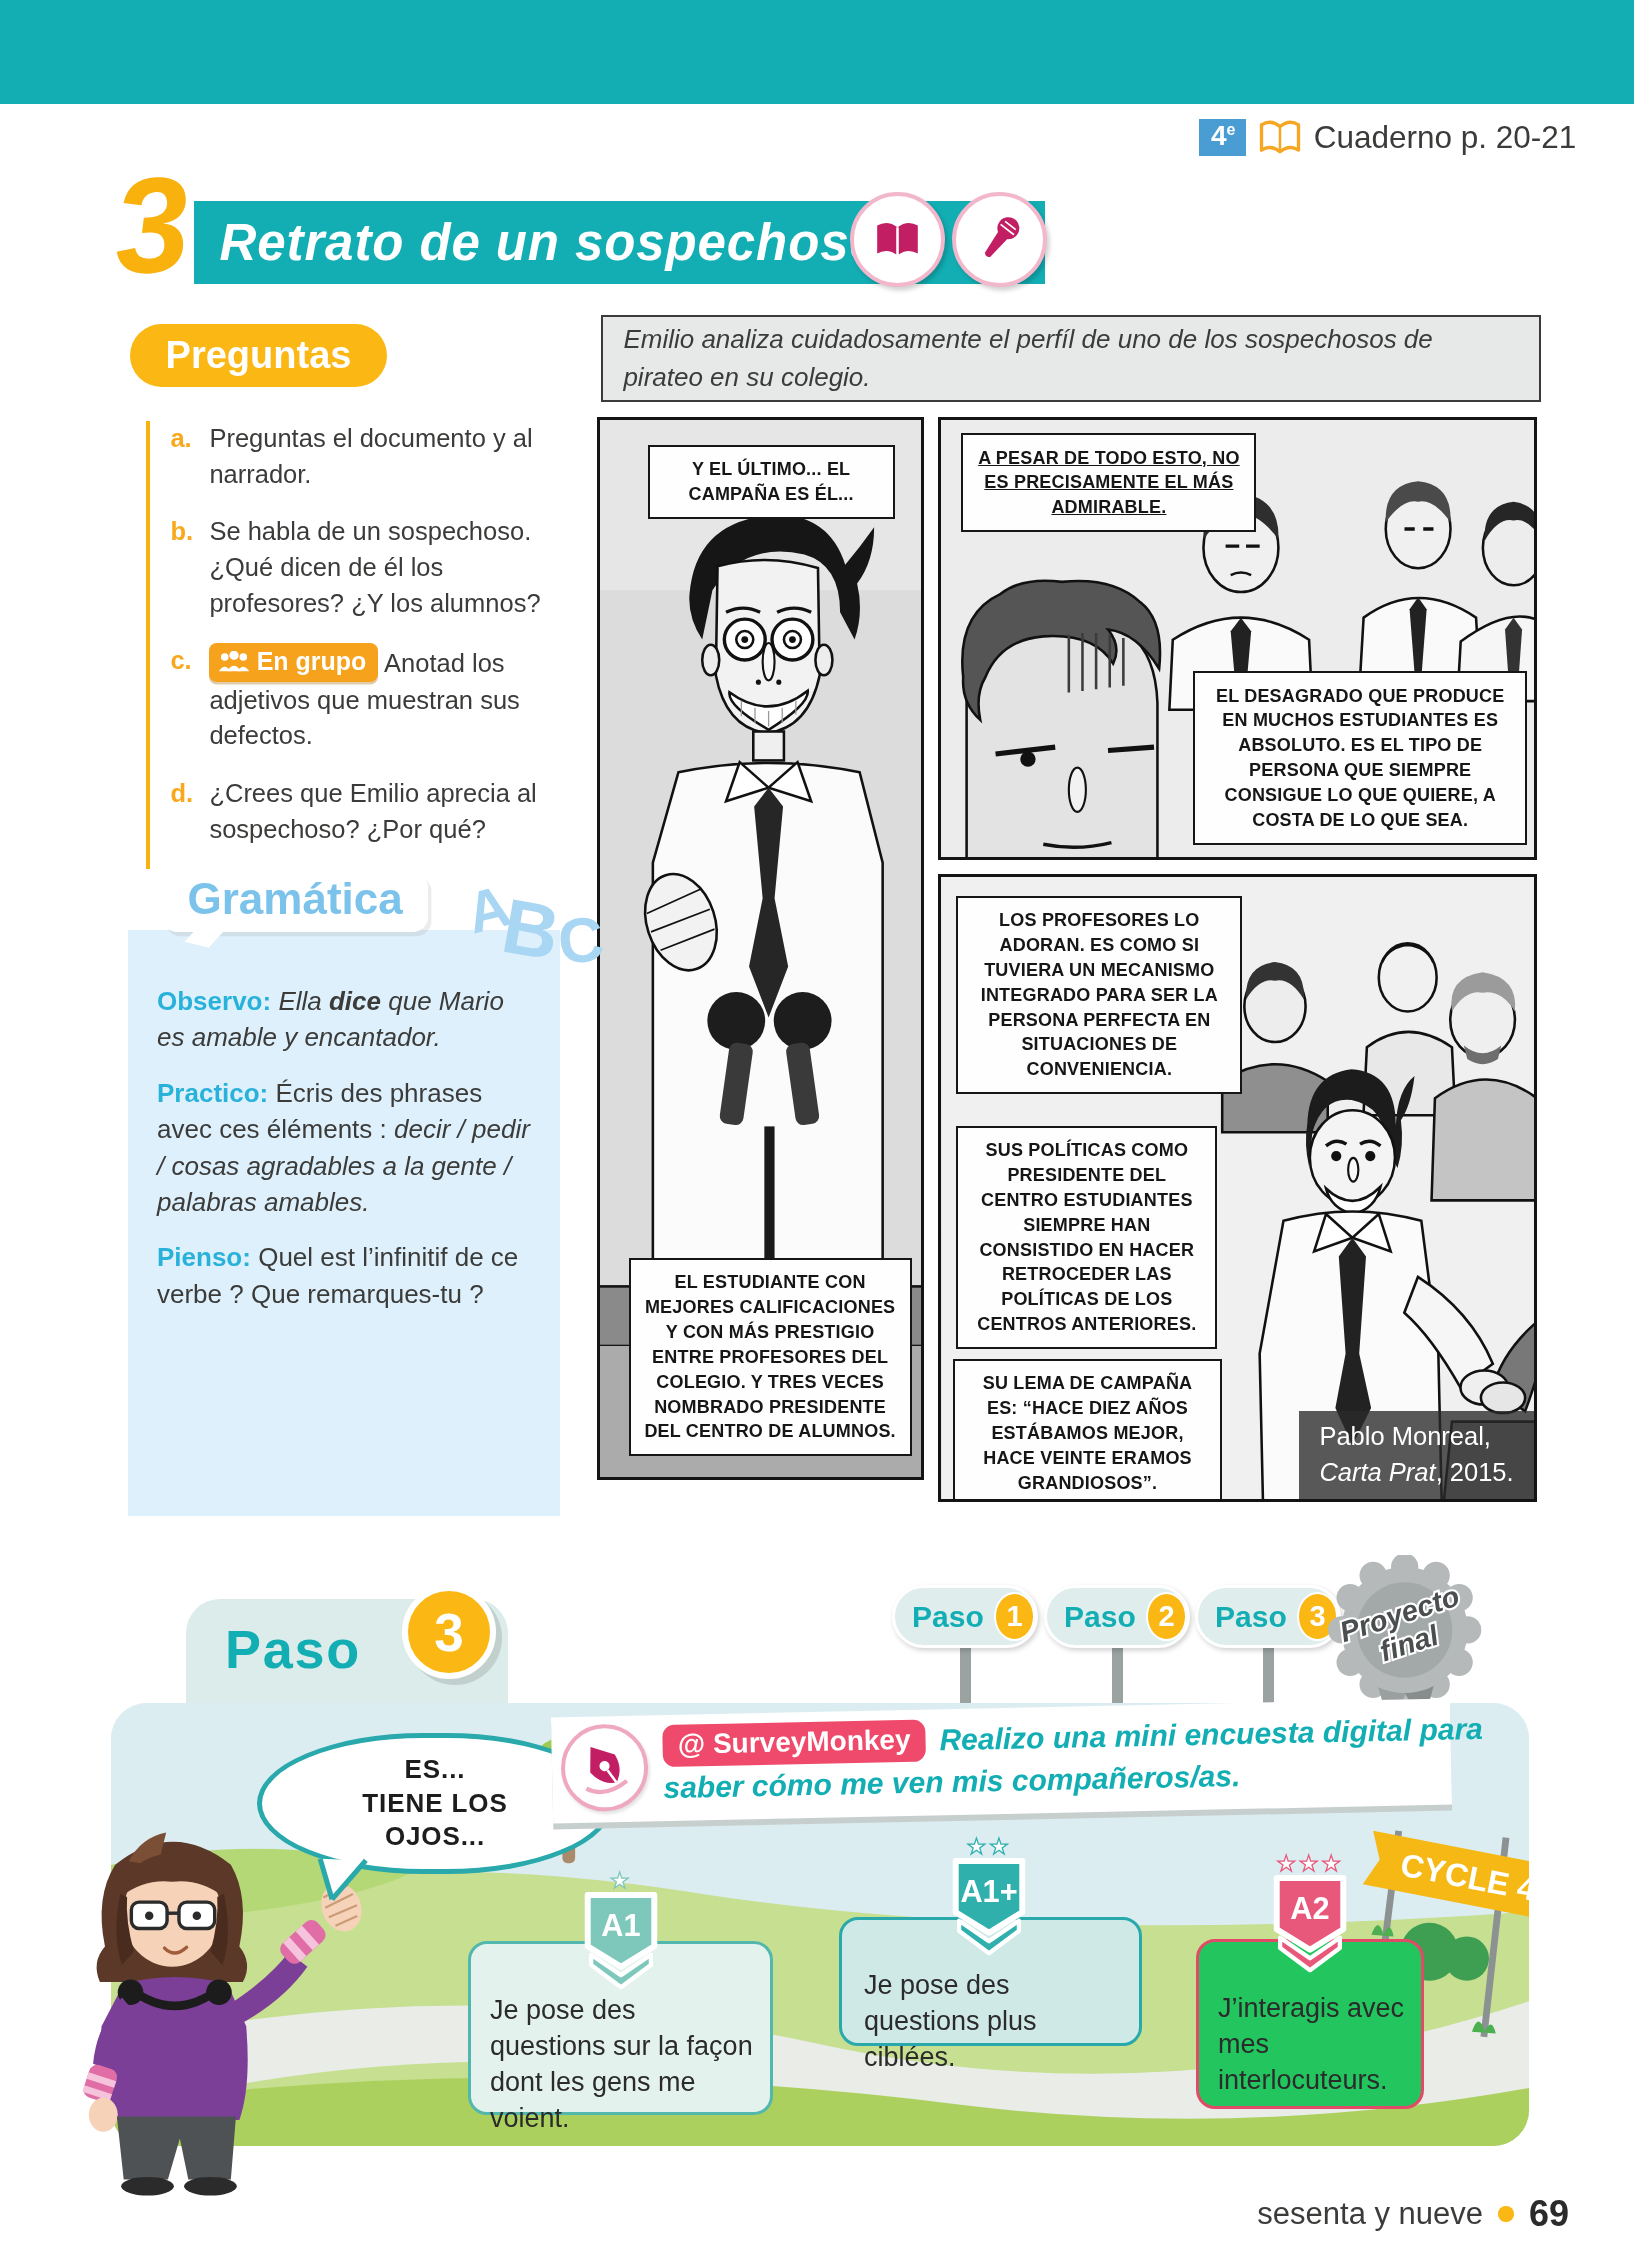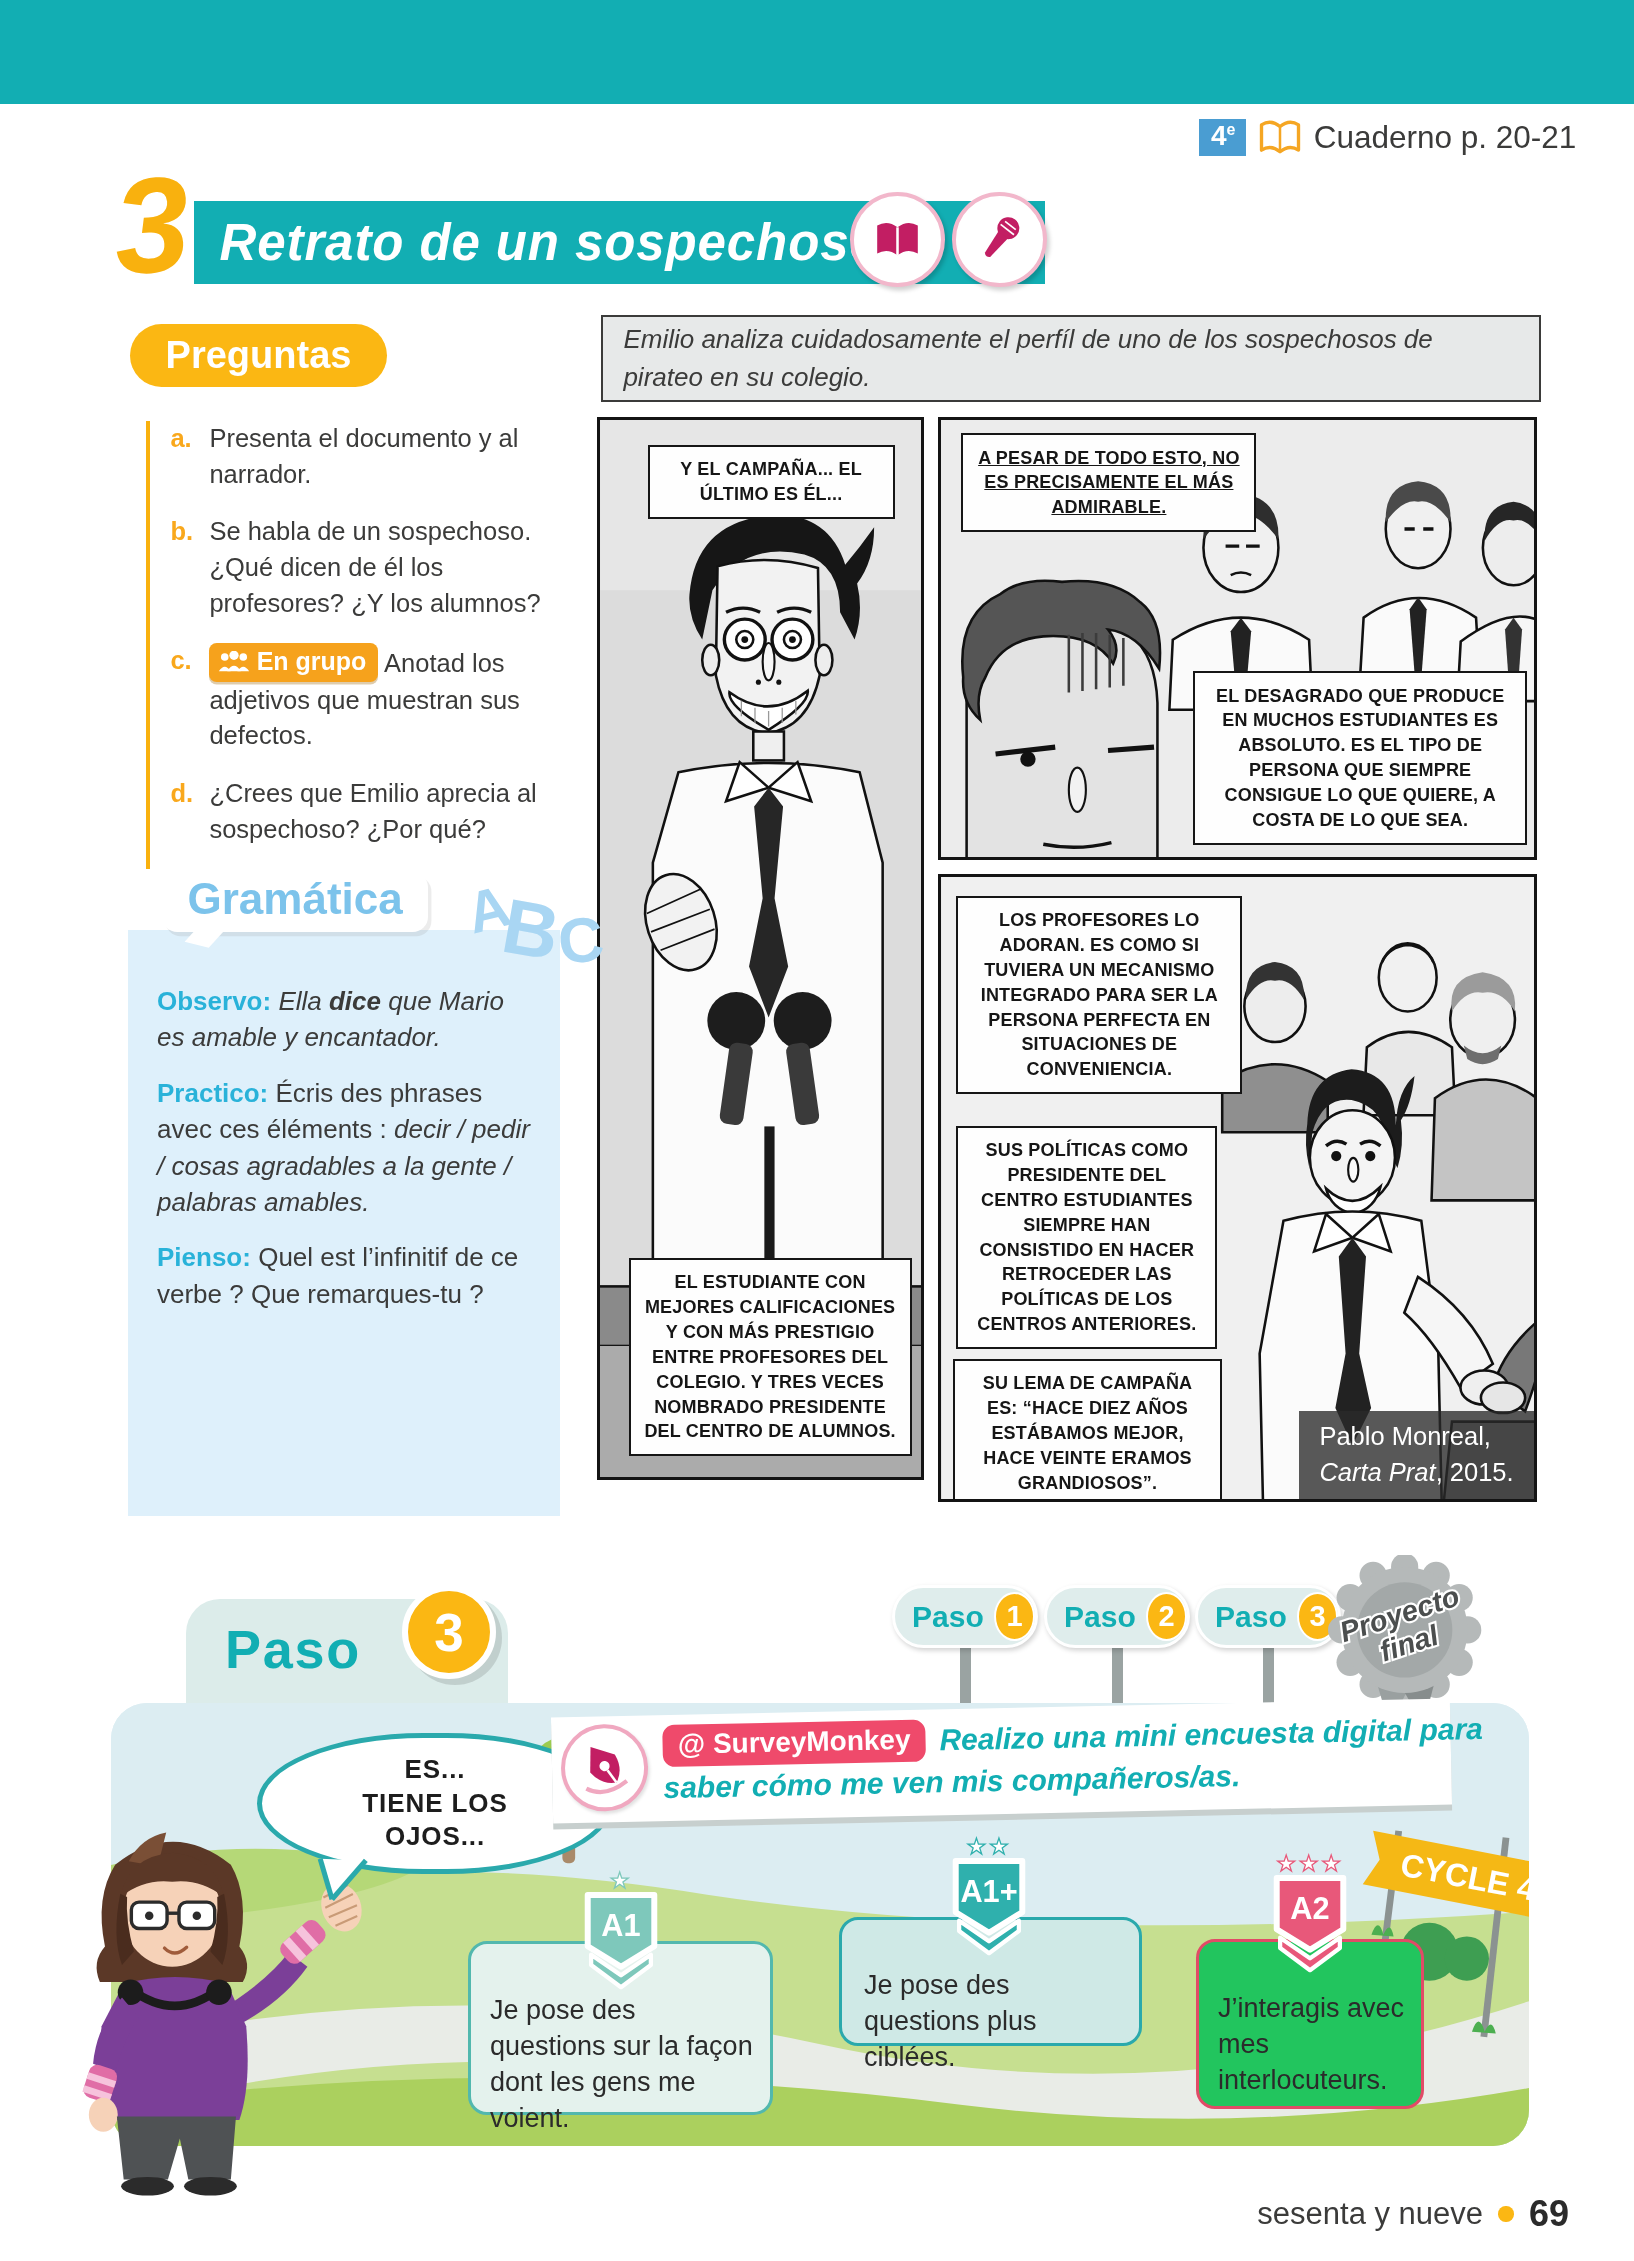--- a/index.html
+++ b/index.html
@@ -156,21 +156,21 @@
         <line x1="19" y1="16" x2="39" y2="16" stroke="#fff" stroke-width="2"></line>
       </g>
     </svg>
   </div>
 
   <div class="preguntas-pill">Preguntas</div>
 
   <div class="preguntas-list">
     <div class="q-item">
       <span class="q-letter">a.</span>
-      <span>Presenta el documento y al narrador.</span>
+      <span>Preguntas el documento y al narrador.</span>
     </div>
     <div class="q-item">
       <span class="q-letter">b.</span>
       <span>Se habla de un sospechoso. ¿Qué dicen de él los profesores? ¿Y los alumnos?</span>
     </div>
     <div class="q-item">
       <span class="q-letter">c.</span>
       <span>
         <span class="grp-badge">
           <svg width="32" height="22" viewBox="0 0 38 26">
@@ -236,21 +236,21 @@
         <circle cx="160" cy="706" r="34" fill="#1d1d1d"></circle>
         <rect x="146" y="732" width="28" height="96" rx="9" fill="#3a3a3a" transform="rotate(8 160 780)"></rect>
         <circle cx="238" cy="706" r="34" fill="#1d1d1d"></circle>
         <rect x="224" y="732" width="28" height="96" rx="9" fill="#3a3a3a" transform="rotate(-8 238 780)"></rect>
         <rect x="193" y="830" width="12" height="192" fill="#1a1a1a"></rect>
         <rect x="146" y="1000" width="106" height="14" fill="#1a1a1a"></rect>
 
         <rect x="-4" y="1018" width="392" height="70" fill="#8a8a8a" stroke="#111" stroke-width="3"></rect>
         <rect x="-4" y="1088" width="392" height="165" fill="#ababab"></rect>
       </svg>
-      <div class="cap cap1">Y EL CAMPAÑA... EL ÚLTIMO ES ÉL...</div>
+      <div class="cap cap1">Y EL ÚLTIMO... EL CAMPAÑA ES ÉL...</div>
       <div class="cap cap1b">EL ESTUDIANTE CON MEJORES CALIFICACIONES Y CON MÁS PRESTIGIO ENTRE PROFESORES DEL COLEGIO. Y TRES VECES NOMBRADO PRESIDENTE DEL CENTRO DE ALUMNOS.</div>
     </div>
 
     <div class="panel panel2">
       <svg class="art" width="599" height="443" viewBox="0 0 703 520">
         <rect width="703" height="520" fill="#ececec"></rect>
 
         <g stroke="#111" stroke-width="3">
           <ellipse cx="352" cy="150" rx="44" ry="52" fill="#f0f0f0"></ellipse>
           <path d="M308,140 Q306,92 352,86 Q398,92 396,140 Q372,108 352,112 Q332,108 308,140 Z" fill="#2e2e2e" stroke="none"></path>

